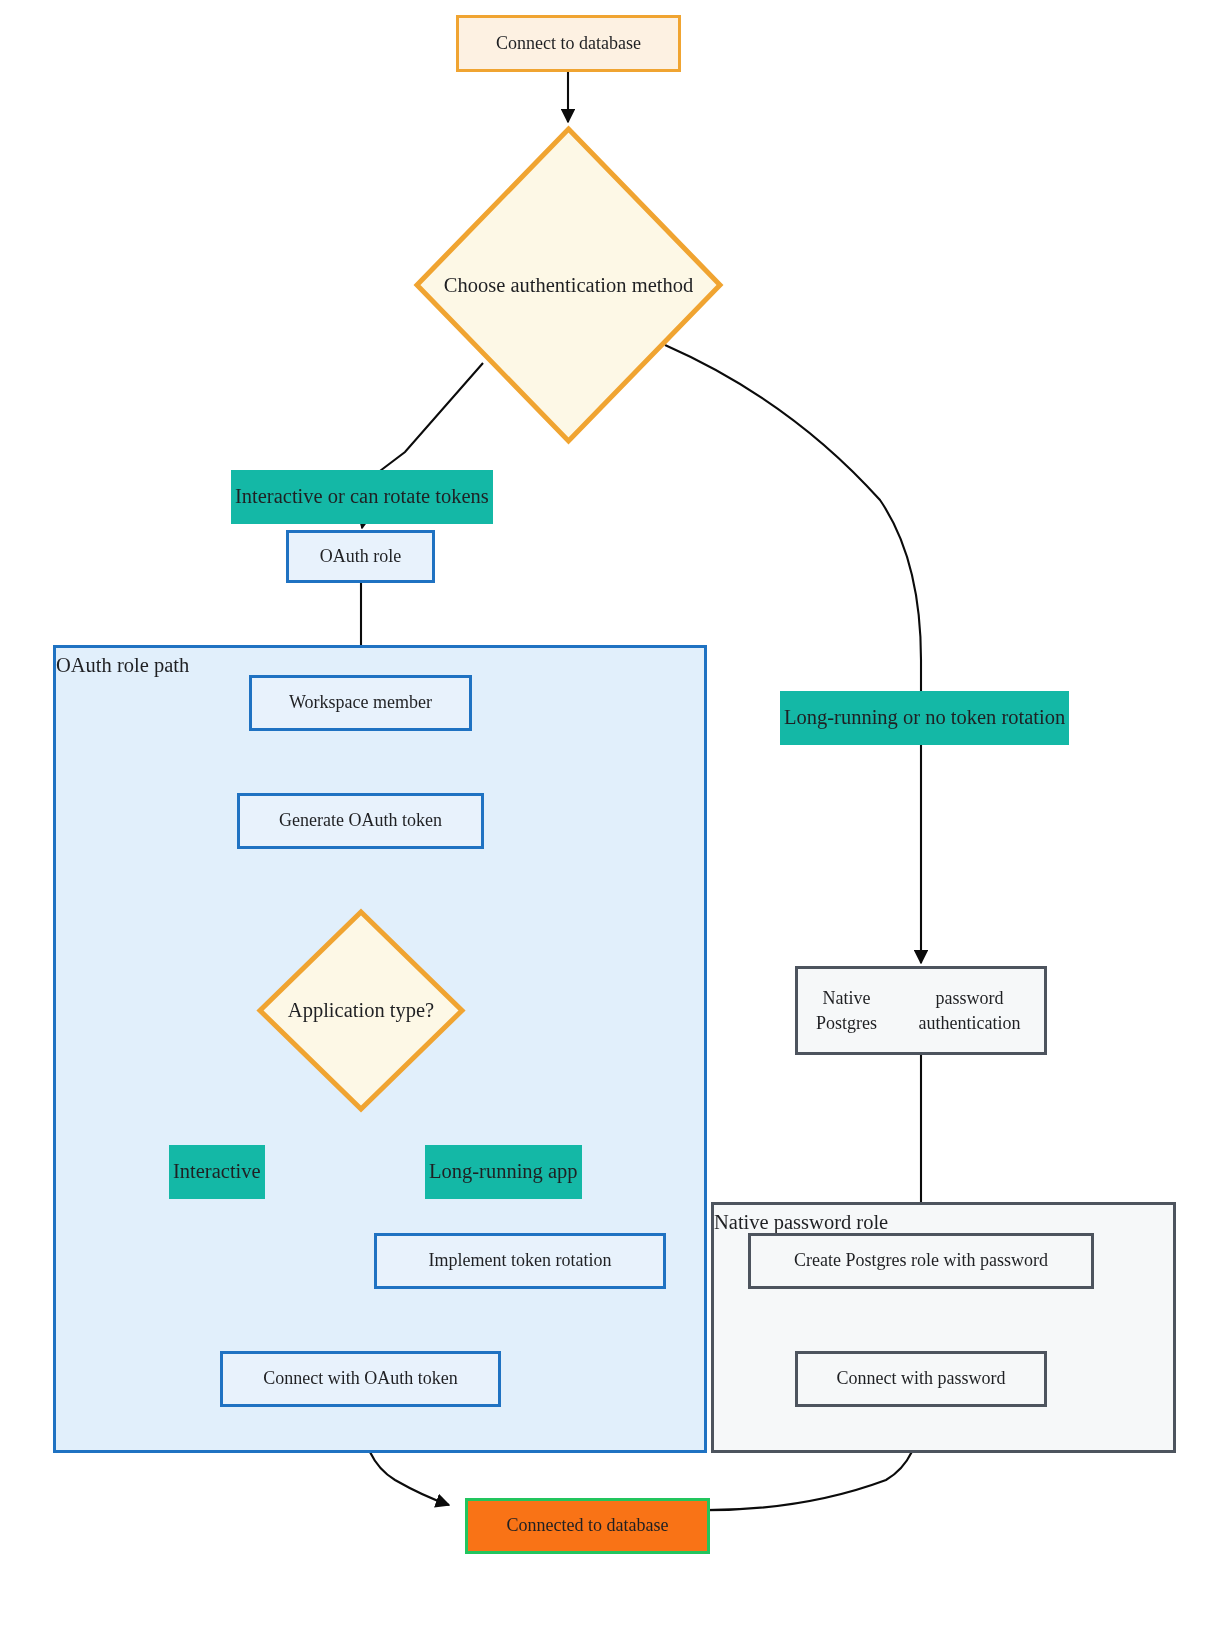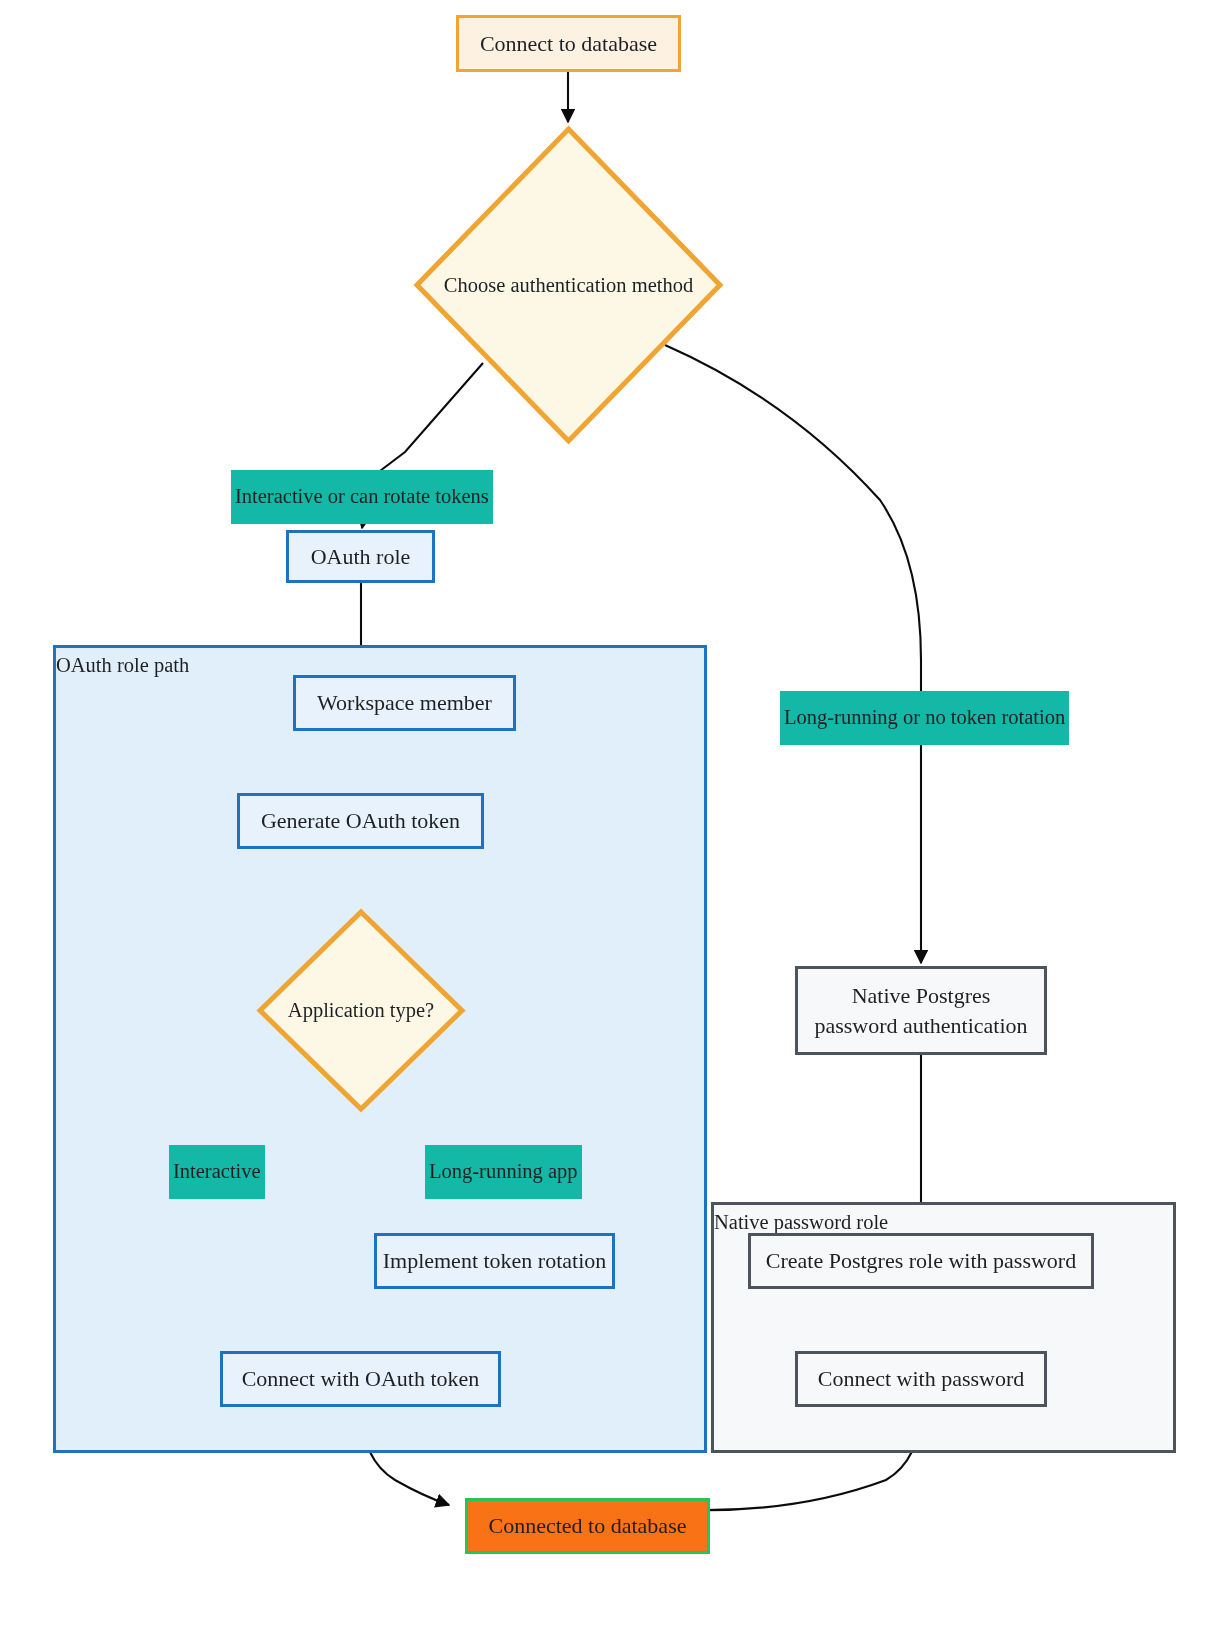--- a/index.html
+++ b/index.html
@@ -23,21 +23,21 @@
     pointer-events: none;
   }
   .node {
     position: absolute;
     box-sizing: border-box;
     display: flex;
     align-items: center;
     justify-content: center;
     text-align: center;
     color: #1f2023;
-    font-size: 22px;
+    font-size: 18px;
     line-height: 1.32;
     z-index: 3;
   }
   .n-start {
     border: 3px solid #f0a431;
     background: #fdf1e2;
   }
   .n-end {
     border: 3px solid #22c55e;
     background: #f97316;
@@ -161,37 +161,37 @@
 
   <div class="diamond-wrap" style="left:413px; top:125px; width:311px; height:320px;">
     <svg width="311" height="320" viewBox="0 0 311 320">
       <polygon points="155.5,4 307,160 155.5,316 4,160" fill="#fdf8e6" stroke="#f0a431" stroke-width="5"></polygon>
     </svg>
     <div class="diamond-label">Choose authentication method</div>
   </div>
 
   <div class="node n-blue" style="left:286px; top:530px; width:149px; height:53px;">OAuth role</div>
 
-  <div class="node n-blue" style="left:249px; top:675px; width:223px; height:56px;margin-left:44px;">Workspace member</div>
+  <div class="node n-blue" style="left:249px; top:675px; width:223px; height:56px;">Workspace member</div>
 
   <div class="node n-blue" style="left:237px; top:793px; width:247px; height:56px;">Generate OAuth token</div>
 
   <div class="diamond-wrap" style="left:256px; top:908px; width:210px; height:205px;">
     <svg width="210" height="205" viewBox="0 0 210 205">
       <polygon points="105,4 206,102.5 105,201 4,102.5" fill="#fdf8e6" stroke="#f0a431" stroke-width="5"></polygon>
     </svg>
     <div class="diamond-label">Application type?</div>
   </div>
 
 
-  <div class="node n-blue" style="left:374px; top:1233px; width:241px; height:56px;">Implement token rotation</div>
+  <div class="node n-blue" style="left:374px; top:1233px; width:292px; height:56px;">Implement token rotation</div>
 
   <div class="node n-blue" style="left:220px; top:1351px; width:281px; height:56px;">Connect with OAuth token</div>
 
-  <div class="node n-gray" style="left:795px; top:966px; width:252px; height:89px; flex-direction:column; line-height:1.35;">
+  <div class="node n-gray" style="left:795px; top:966px; width:252px; height:89px; flex-direction:row; line-height:1.35;">
     <span>Native Postgres</span>
     <span>password authentication</span>
   </div>
 
   <div class="node n-gray" style="left:795px; top:1351px; width:252px; height:56px;">Connect with password</div>
 
   <div class="node n-gray" style="left:748px; top:1233px; width:346px; height:56px;">Create Postgres role with password</div>
 
   <div class="node n-end" style="left:449px; top:1498px; width:245px; height:56px;">Connected to database</div>
 

